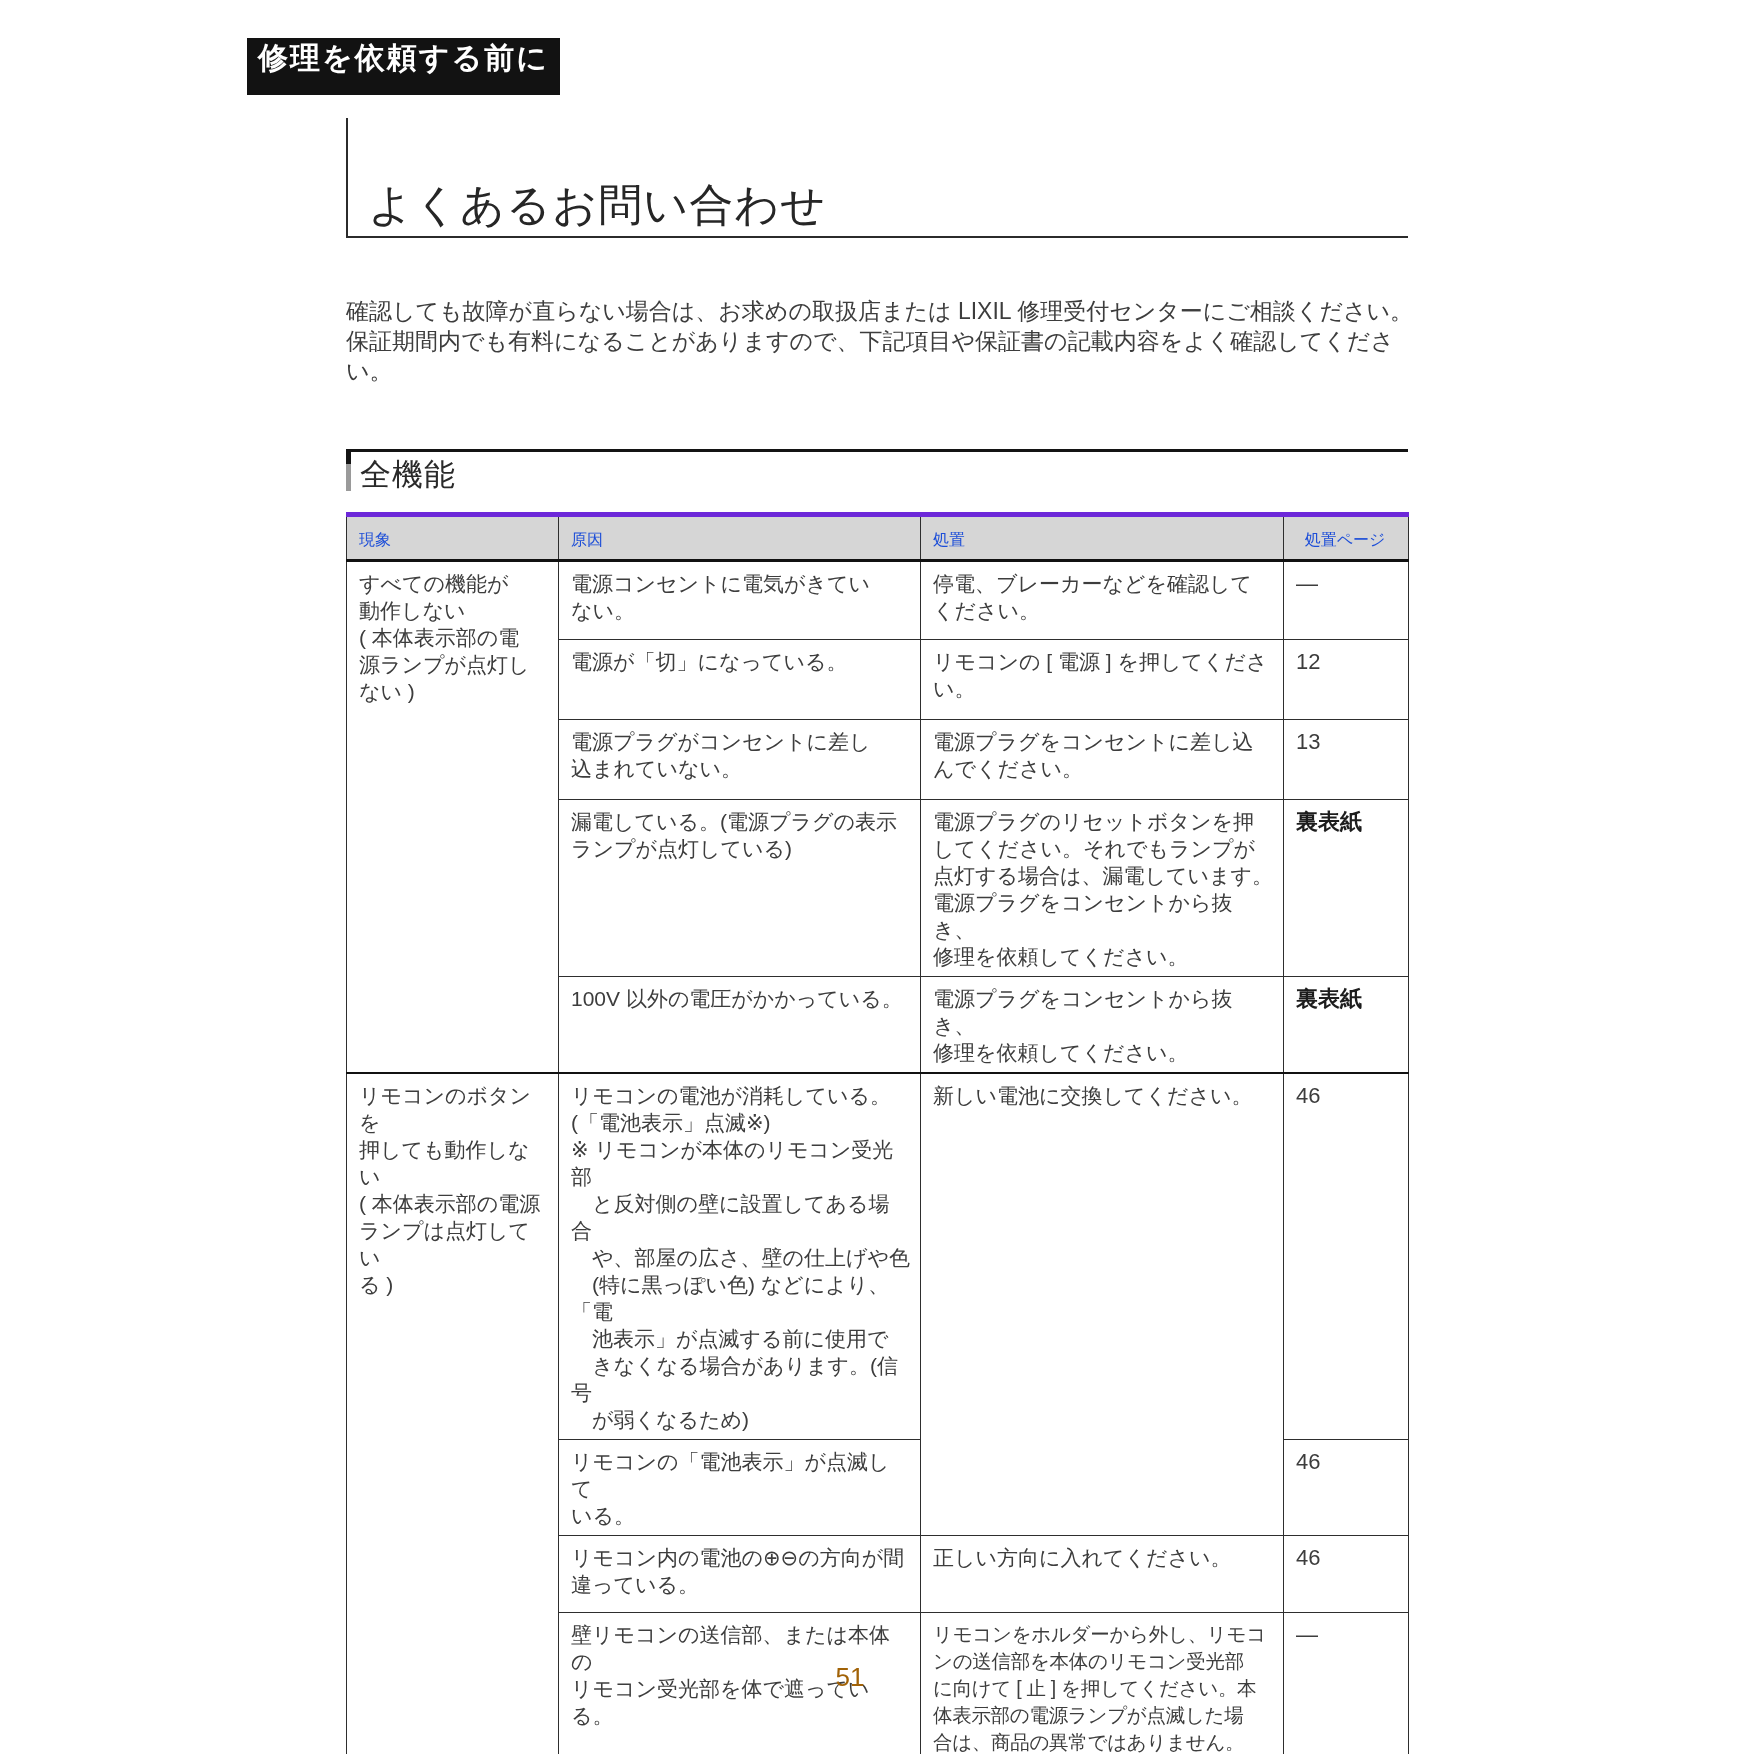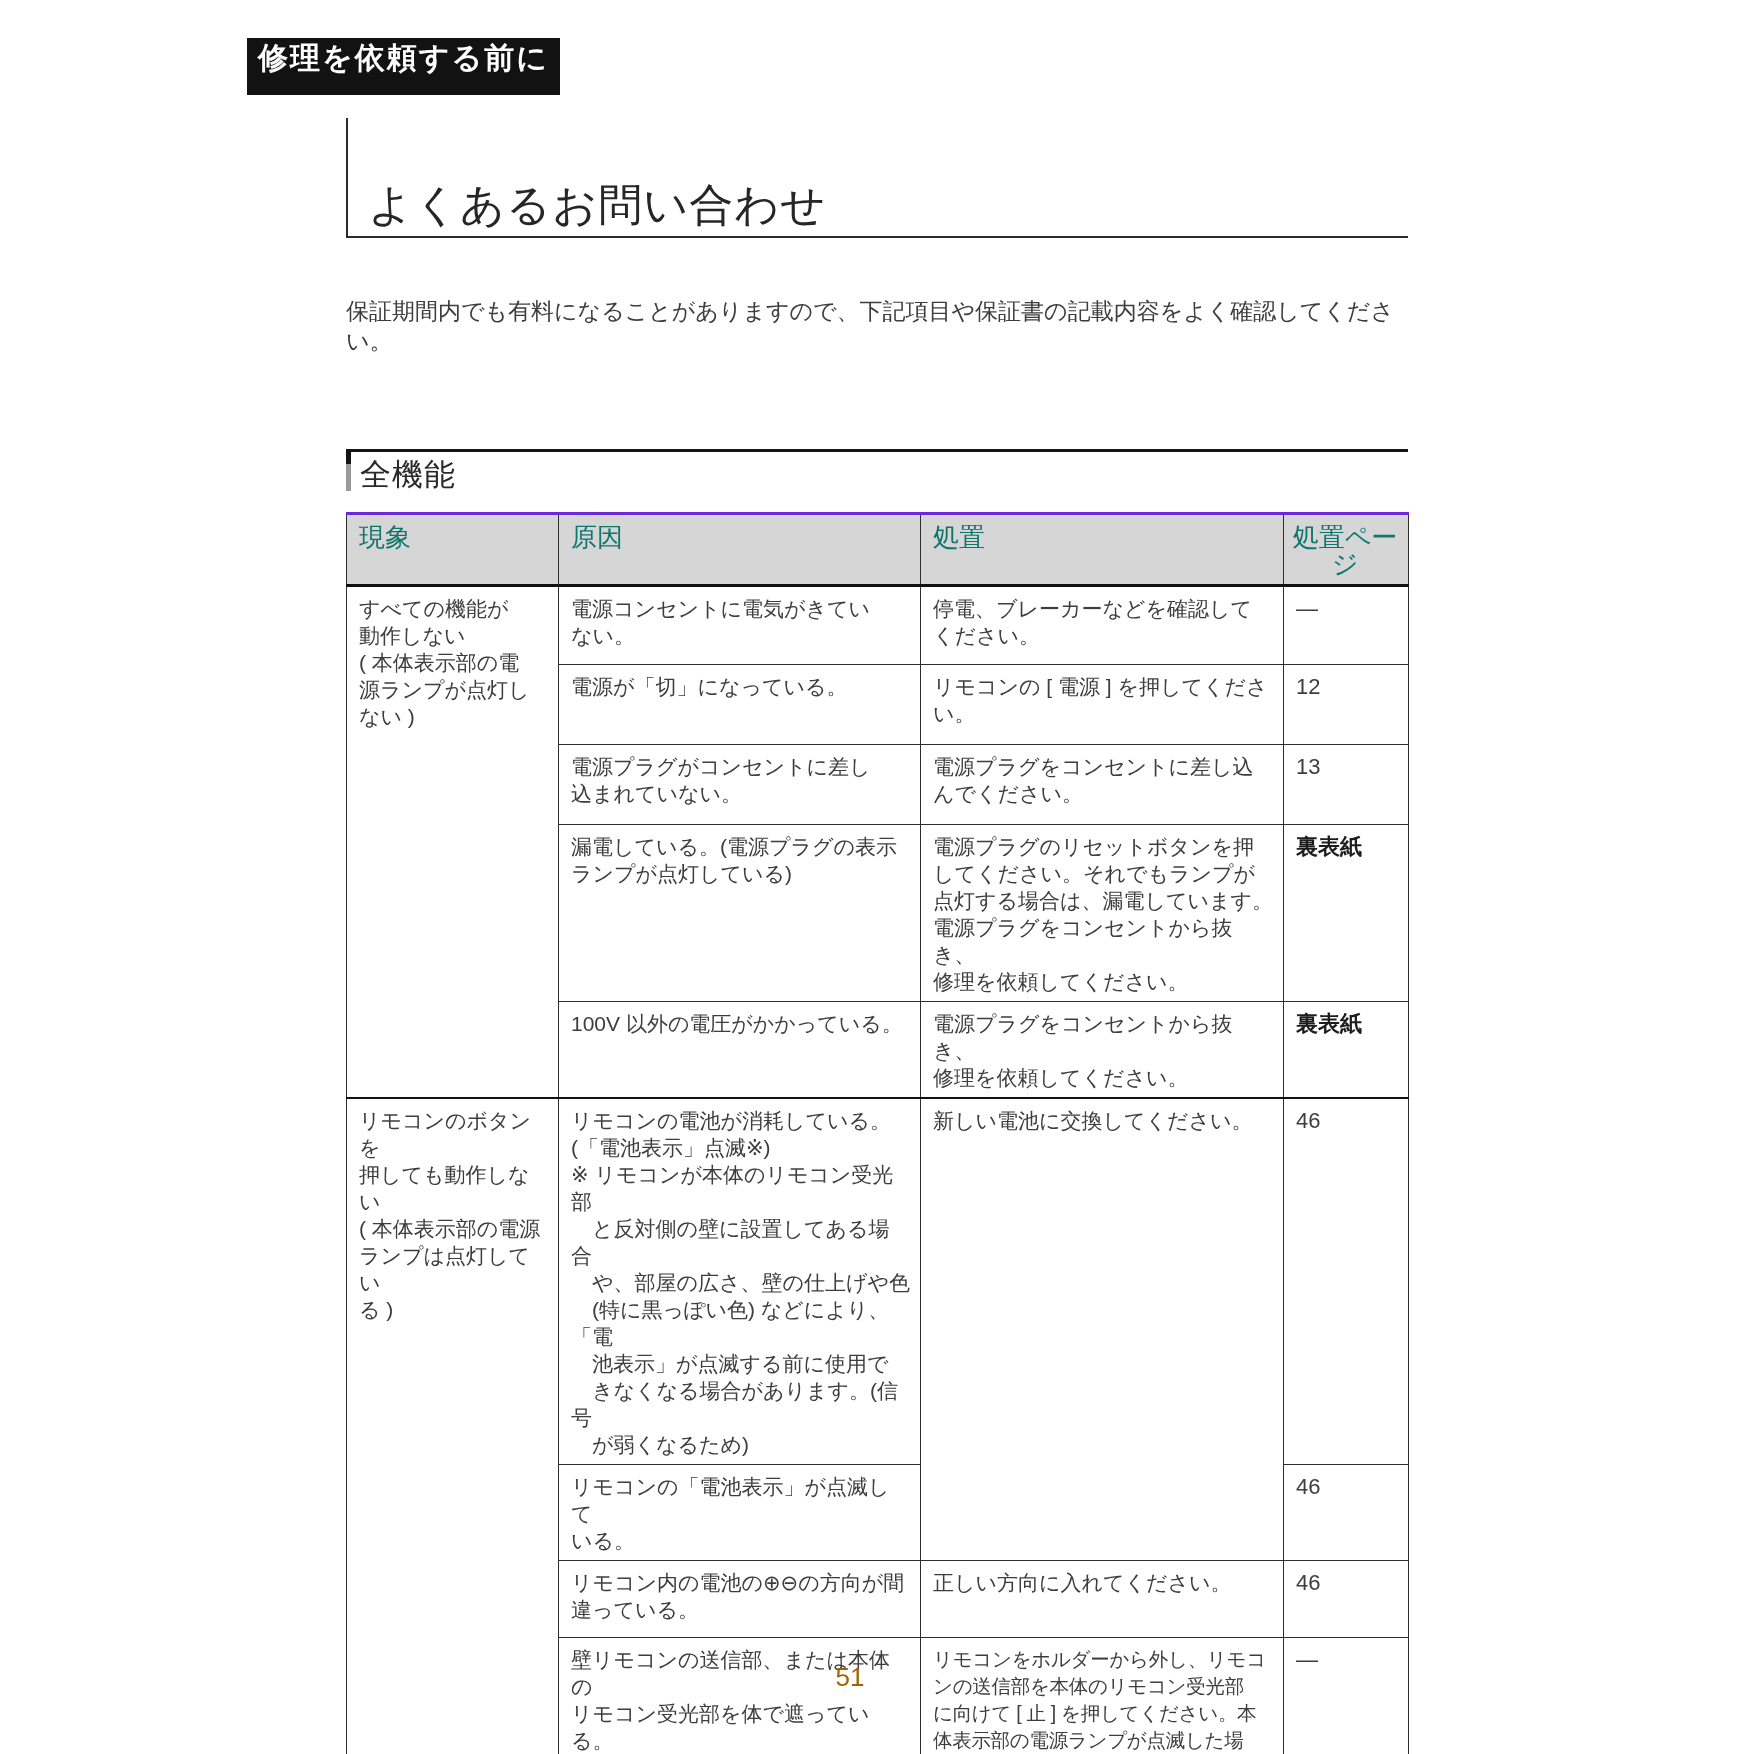--- a/index.html
+++ b/index.html
@@ -41,25 +41,25 @@
   table.trouble th,table.trouble td{
     border:1px solid #2e2e2e;vertical-align:top;
     padding:8px 10px 6px 12px;
     white-space:pre-line;
     overflow:hidden;
     font-weight:normal;
     text-align:left;
   }
   table.trouble tr.hdr th{
     background:#d6d6d6;
-    border-top:3px solid #6d28d9;
+    border-top:5px solid #6d28d9;
     border-bottom:3px solid #111;
-    font-size:26px;
+    font-size:16px;
     padding-top:9px;
-    color:#0f766e;
+    color:#1d4ed8;
   }
   table.trouble tr.hdr th.pagecol{text-align:center;padding-left:2px;padding-right:4px;}
   td.page{
     text-align:center;padding-left:2px;padding-right:2px;padding-top:16px;
     font-size:22px;
   }
   td.page.b{font-weight:bold;color:#1d1d1d;}
   td.compact{font-size:19.5px;letter-spacing:-0.3px;line-height:27px;}
   tr.grp2-start td{border-top:2px solid #111;}
   tr.last td{border-bottom:2px solid #111;}
@@ -72,20 +72,21 @@
 
 <div class="abs banner">
   <span>修理を依頼する前に</span>
 </div>
 
 <div class="abs title-vline"></div>
 <div class="abs page-title">よくあるお問い合わせ</div>
 <div class="abs title-rule"></div>
 
 <div class="abs intro">
+  <div>確認しても故障が直らない場合は、お求めの取扱店または LIXIL 修理受付センターにご相談ください。</div>
   <div>保証期間内でも有料になることがありますので、下記項目や保証書の記載内容をよく確認してください。</div>
 </div>
 
 <div class="abs sec-rule"></div>
 <div class="abs sec-mark-b"></div>
 <div class="abs sec-mark-g"></div>
 <div class="abs sec-title">全機能</div>
 
 <div class="abs tblwrap">
   <table class="trouble">

